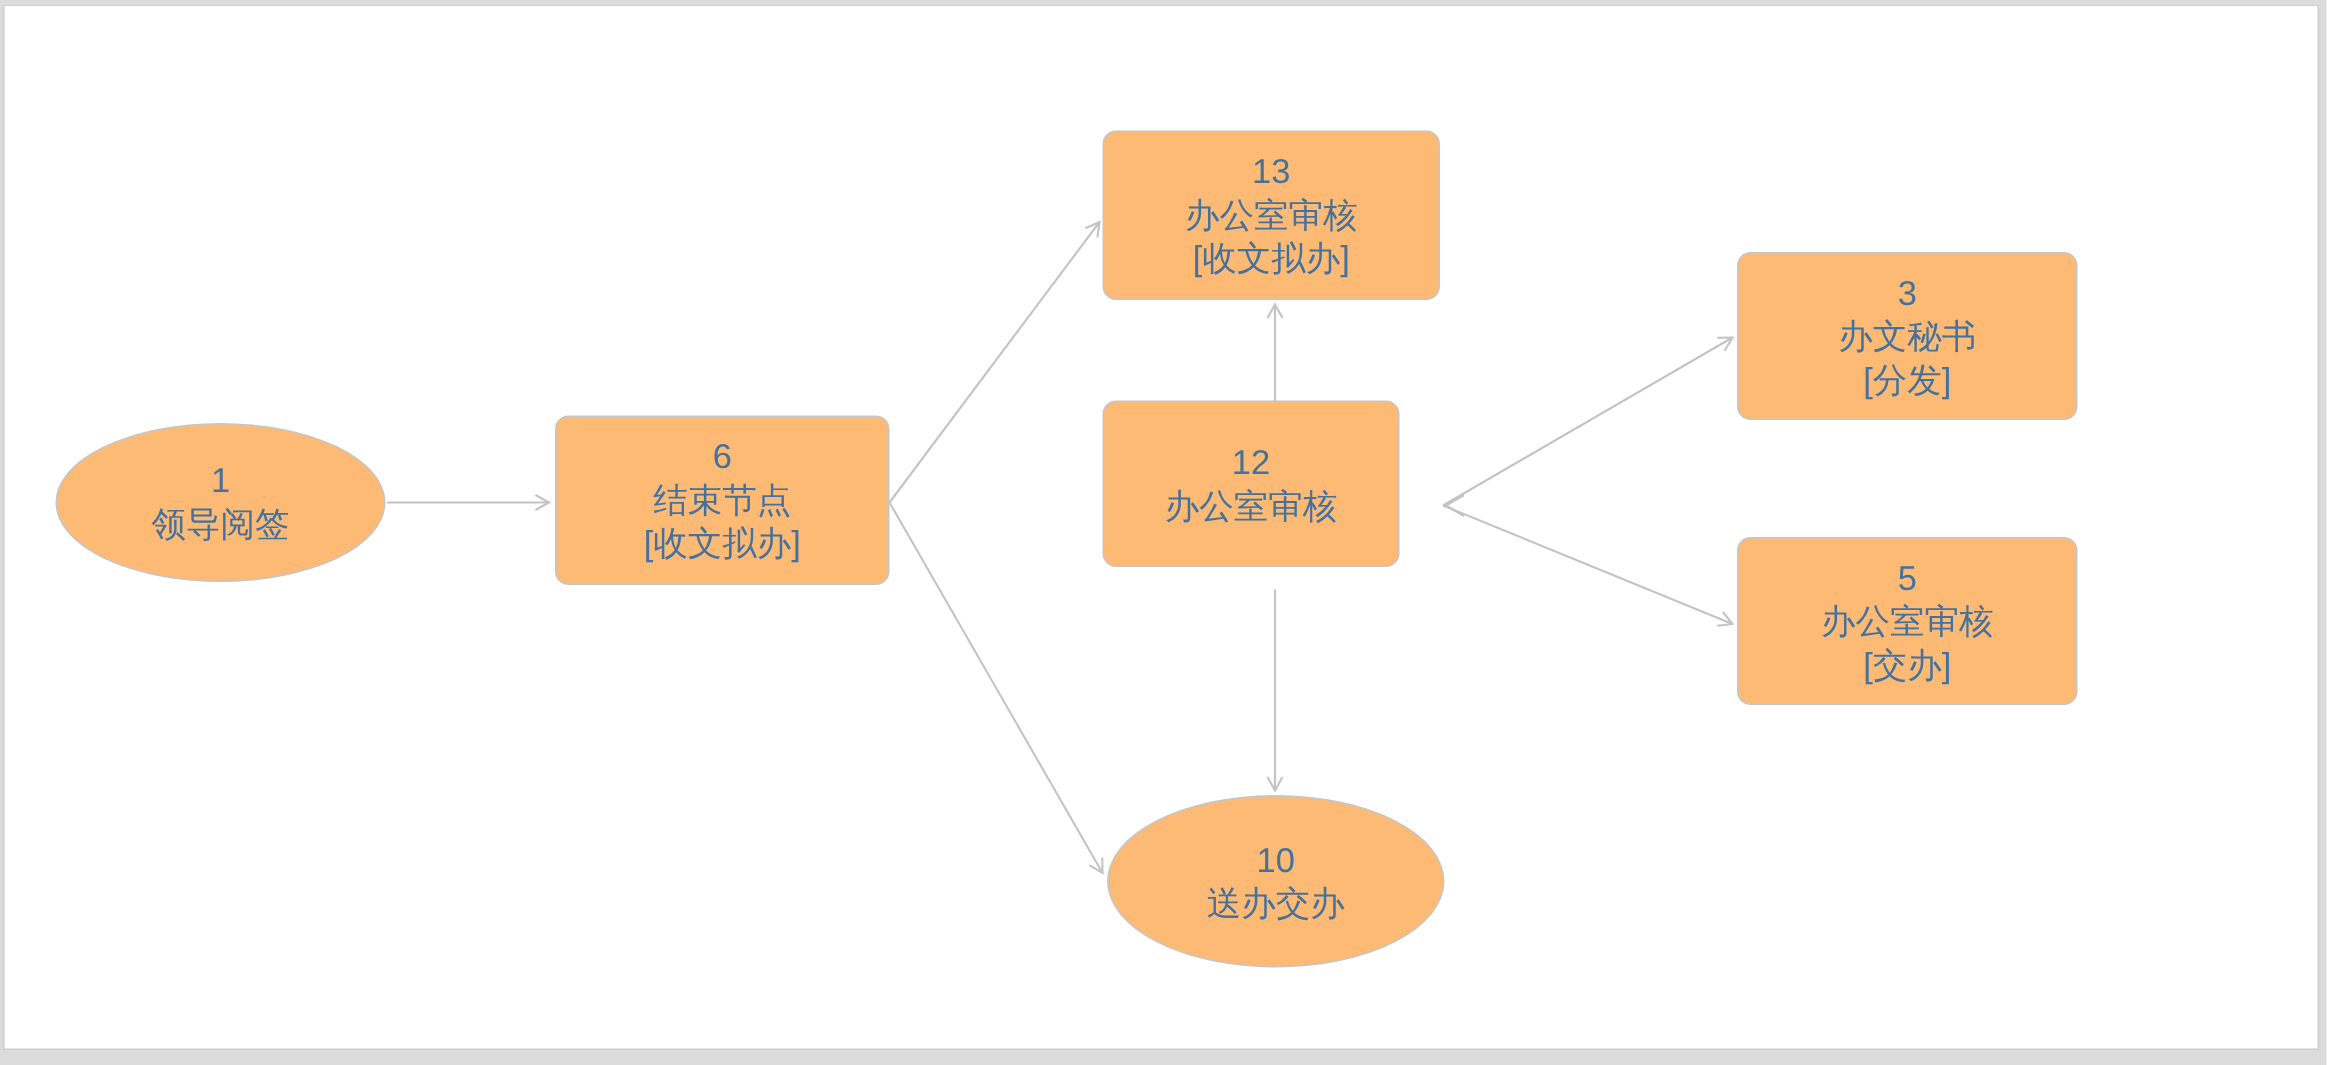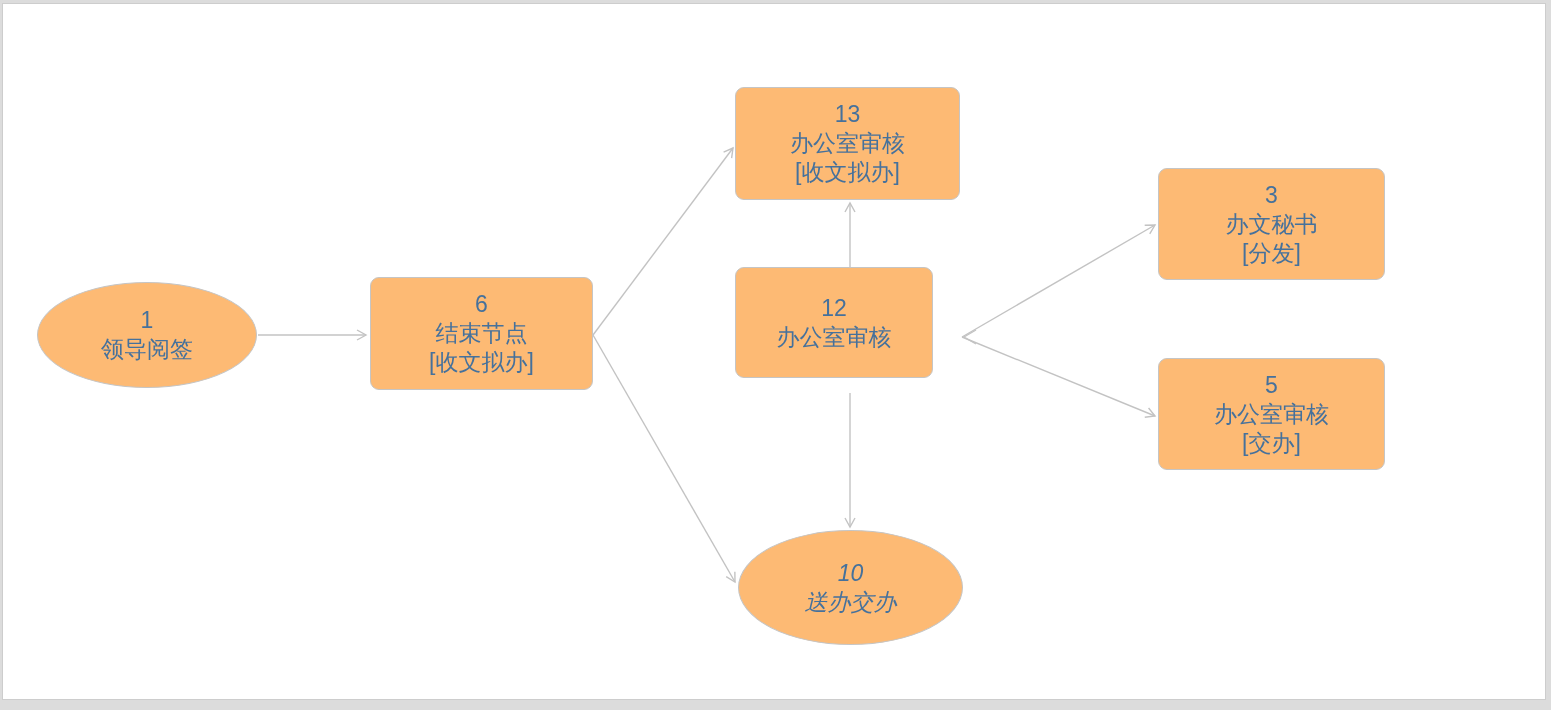--- a/index.html
+++ b/index.html
@@ -50,21 +50,21 @@
   .node.rect { border-radius: 9px; }
   .node.ellipse { border-radius: 50%; }
   .node-tag:empty { display: none; }
 
   .pos-n1  { left: 37px;   top: 282px; width: 220px; height: 106px; }
   .pos-n6  { left: 370px;  top: 277px; width: 223px; height: 113px; }
   .pos-n13 { left: 735px;  top: 87px;  width: 225px; height: 113px; }
   .pos-n12 { left: 735px;  top: 267px; width: 198px; height: 111px; }
   .pos-n3  { left: 1158px; top: 168px; width: 227px; height: 112px; }
   .pos-n5  { left: 1158px; top: 358px; width: 227px; height: 112px; }
-  .pos-n10 { left: 738px;  top: 530px; width: 225px; height: 115px; font-style: italic; }
+  .pos-n10 { left: 738px;  top: 530px; width: 225px; height: 115px; }
 </style>
 </head>
 <body>
 
 <div class="canvas"></div>
 
 <svg class="edges" viewBox="0 0 1551 710" xmlns="http://www.w3.org/2000/svg">
   <defs>
     <marker id="arrow" viewBox="0 0 14 14" refX="11" refY="7" markerWidth="14" markerHeight="14" orient="auto-start-reverse" markerUnits="userSpaceOnUse">
       <path d="M2,2 L11,7 L2,12" fill="none" stroke="#c3c3c3" stroke-width="1.4"></path>

